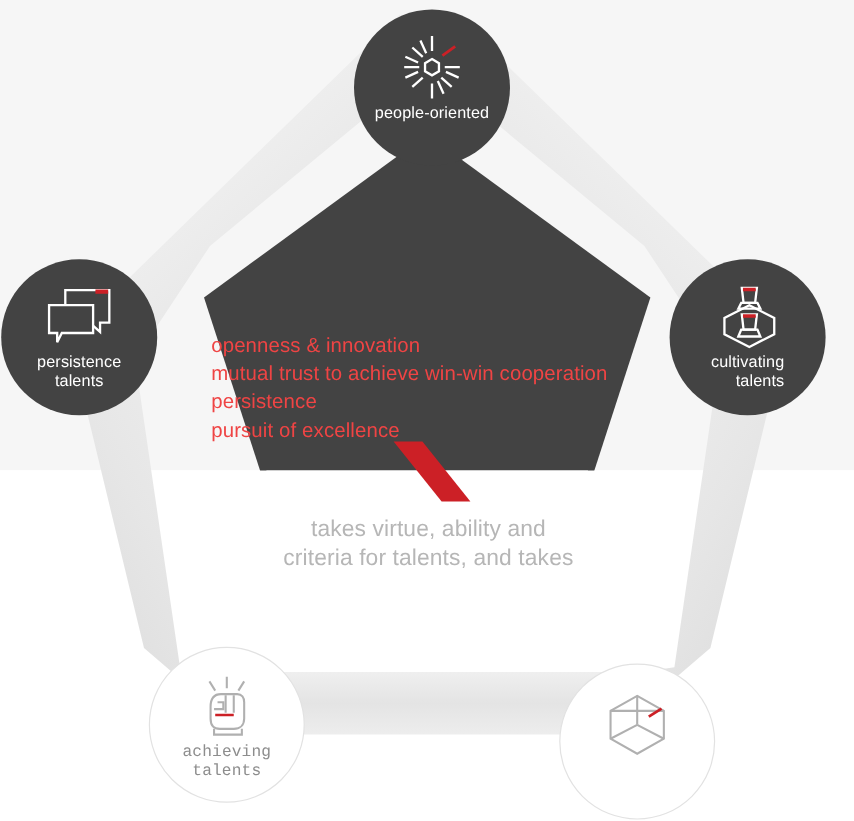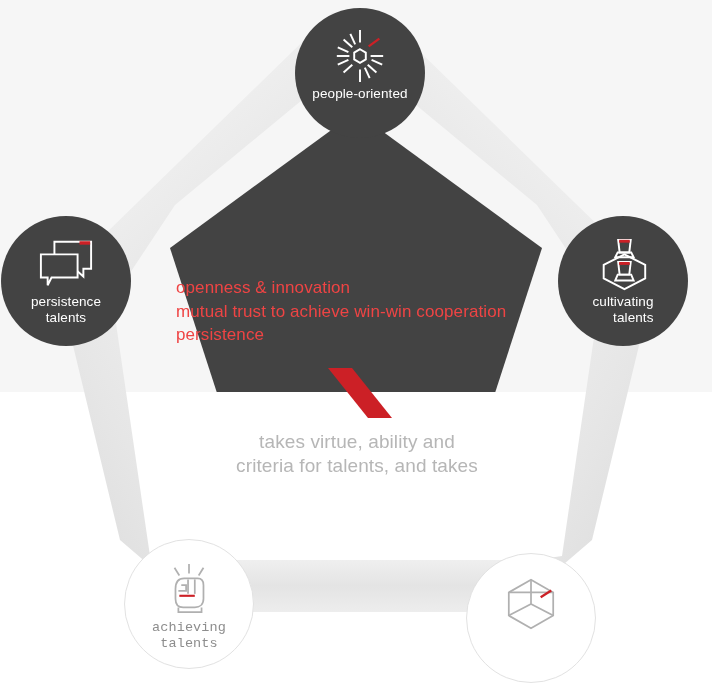--- a/index.html
+++ b/index.html
@@ -175,20 +175,21 @@
 
     <g>
       <polygon points="328,368 352,368 392,418 368,418" fill="#cc2026"></polygon>
     </g>
   </svg>
 
   <div class="center-top-text">
     <span class="tline">openness &amp; innovation</span>
     <span class="tline">mutual trust to achieve win-win cooperation</span>
     <span class="tline">persistence</span>
+    <span class="tline">pursuit of excellence</span>
   </div>
 
   <div class="center-bottom-text">
     <span class="tline">takes virtue, ability and</span>
     <span class="tline">criteria for talents, and takes</span>
   </div>
 
   <div id="node-top" class="node dark">
     <svg class="node-icon" viewBox="0 0 64 58">
       <g stroke="#ffffff" stroke-width="2" stroke-linecap="butt" fill="none">

